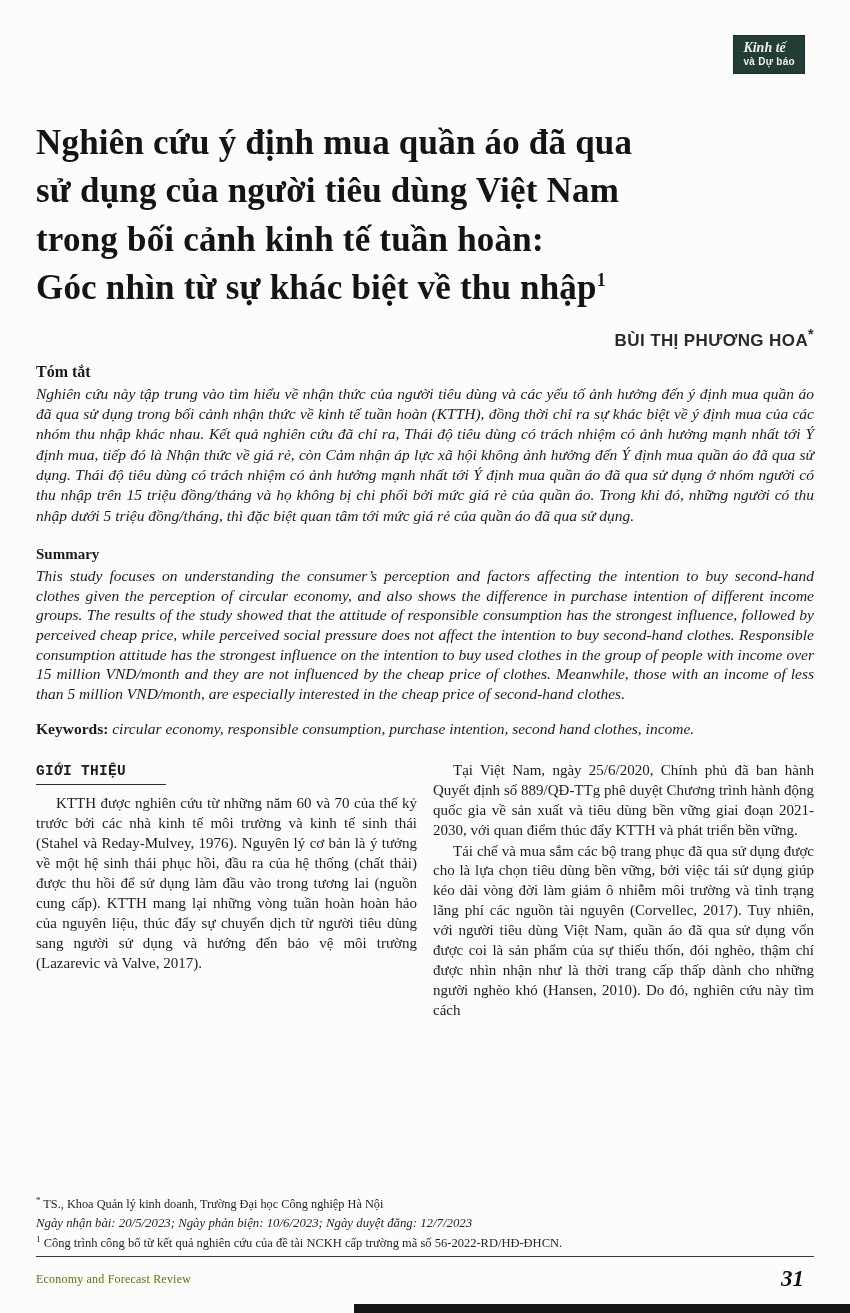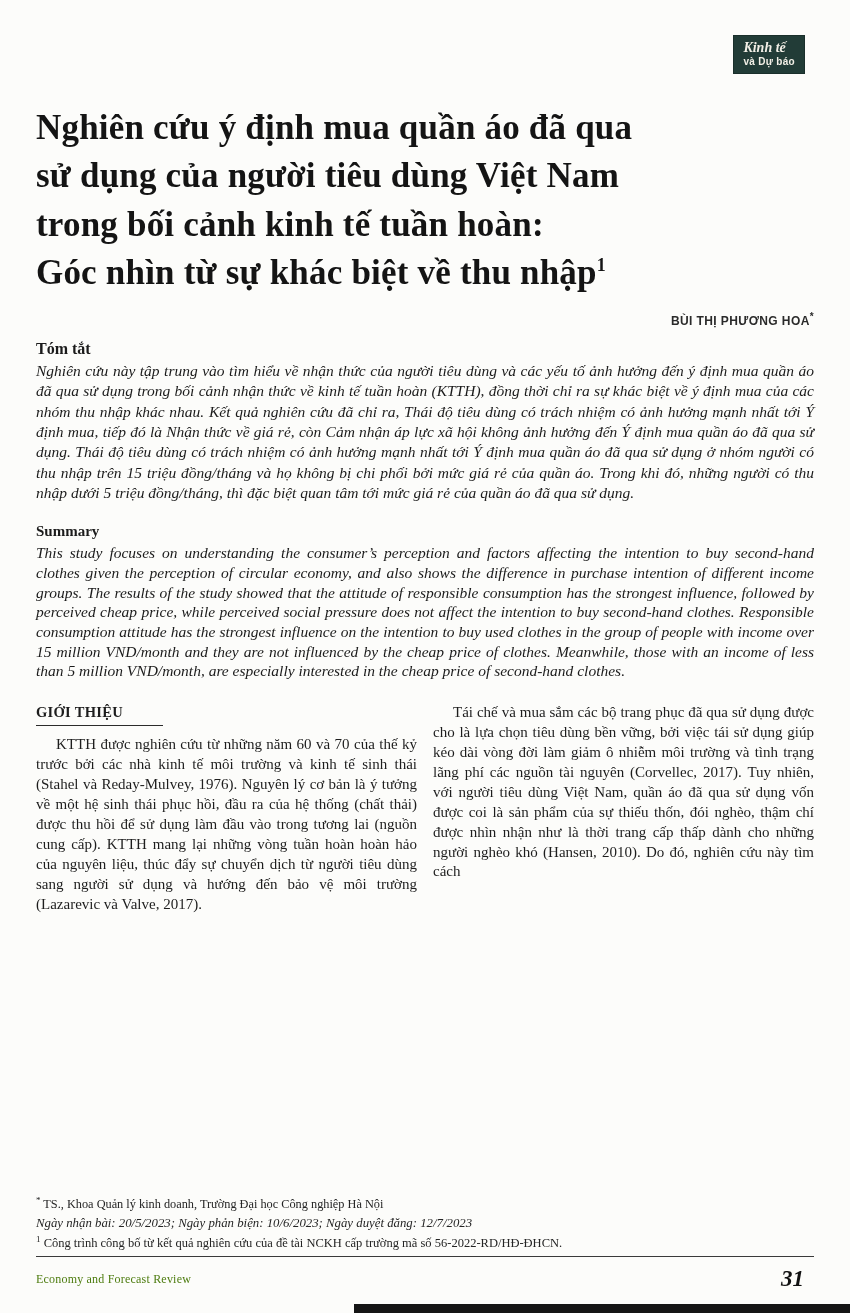--- a/index.html
+++ b/index.html
@@ -4,21 +4,21 @@
 <style>
   * { margin:0; padding:0; box-sizing:border-box; }
   html,body { background:#e8e8e6; }
   .page {
     position:relative;
     width:850px; height:1313px;
     margin:0 auto;
     background:#fcfcfa;
     color:#1b1b1b;
     font-family:"Liberation Serif", serif;
-    padding:0 36px;
+    padding:15px 36px;
     overflow:hidden;
   }
   
   .badge {
     position:absolute; top:36px; right:46px;
     background:#223c37; color:#f2efe6;
     padding:4px 9px 5px;
     text-align:left;
     line-height:1.15;
     box-shadow:0 0 0 1px #1a2f2b;
@@ -34,21 +34,21 @@
     color:#141414;
     letter-spacing:0.2px;
   }
   .title sup { font-size:18px; }
 
   .author {
     margin-top:14px;
     text-align:right;
     font-family:"Liberation Sans", sans-serif;
     font-weight:700;
-    font-size:12px;
+    font-size:17px;
     letter-spacing:0.4px;
     color:#2a2a2a;
   }
 
   .block-heading {
     margin-top:12px;
     font-weight:700;
     font-size:16px;
   }
   .abstract-body {
@@ -77,21 +77,21 @@
   }
 
   .columns {
     display:flex;
     gap:16px;
     margin-top:22px;
   }
   .col { flex:1; font-size:15px; line-height:1.33; text-align:justify; color:#1d1d1d; }
   .intro-heading {
     display:inline-block;
-    font-family:Liberation Serif, serif;
+    font-family:Liberation Mono, monospace;
     font-weight:700;
     font-size:14.5px;
     letter-spacing:0.3px;
     padding:0 40px 3px 0;
     border-bottom:1.6px solid #2b2b2b;
     margin-bottom:9px;
   }
   .col p { text-indent:20px; margin:0; }
   .col p + p { margin-top:1px; }
 
@@ -150,27 +150,32 @@
     <span>BÙI THỊ PHƯƠNG HOA</span><sup>*</sup>
   </div>
 
   <div class="block-heading">Tóm tắt</div>
   <div class="abstract-body">Nghiên cứu này tập trung vào tìm hiểu về nhận thức của người tiêu dùng và các yếu tố ảnh hưởng đến ý định mua quần áo đã qua sử dụng trong bối cảnh nhận thức về kinh tế tuần hoàn (KTTH), đồng thời chỉ ra sự khác biệt về ý định mua của các nhóm thu nhập khác nhau. Kết quả nghiên cứu đã chỉ ra, Thái độ tiêu dùng có trách nhiệm có ảnh hưởng mạnh nhất tới Ý định mua, tiếp đó là Nhận thức về giá rẻ, còn Cảm nhận áp lực xã hội không ảnh hưởng đến Ý định mua quần áo đã qua sử dụng. Thái độ tiêu dùng có trách nhiệm có ảnh hưởng mạnh nhất tới Ý định mua quần áo đã qua sử dụng ở nhóm người có thu nhập trên 15 triệu đồng/tháng và họ không bị chi phối bởi mức giá rẻ của quần áo. Trong khi đó, những người có thu nhập dưới 5 triệu đồng/tháng, thì đặc biệt quan tâm tới mức giá rẻ của quần áo đã qua sử dụng.</div>
 
 
   <div class="summary-heading">Summary</div>
   <div class="summary-body">This study focuses on understanding the consumer’s perception and factors affecting the intention to buy second-hand clothes given the perception of circular economy, and also shows the difference in purchase intention of different income groups. The results of the study showed that the attitude of responsible consumption has the strongest influence, followed by perceived cheap price, while perceived social pressure does not affect the intention to buy second-hand clothes. Responsible consumption attitude has the strongest influence on the intention to buy used clothes in the group of people with income over 15 million VND/month and they are not influenced by the cheap price of clothes. Meanwhile, those with an income of less than 5 million VND/month, are especially interested in the cheap price of second-hand clothes.</div>
 
+  <div class="kw-line">
+    <span class="kw-label">Keywords:</span>
+    <span class="kw-text">circular economy, responsible consumption, purchase intention, second hand clothes, income.</span>
+  </div>
 
   <div class="columns">
     <div class="col">
       <div class="intro-heading">GIỚI THIỆU</div>
       <p>KTTH được nghiên cứu từ những năm 60 và 70 của thế kỷ trước bởi các nhà kinh tế môi trường và kinh tế sinh thái (Stahel và Reday-Mulvey, 1976). Nguyên lý cơ bản là ý tưởng về một hệ sinh thái phục hồi, đầu ra của hệ thống (chất thải) được thu hồi để sử dụng làm đầu vào trong tương lai (nguồn cung cấp). KTTH mang lại những vòng tuần hoàn hoàn hảo của nguyên liệu, thúc đẩy sự chuyển dịch từ người tiêu dùng sang người sử dụng và hướng đến bảo vệ môi trường (Lazarevic và Valve, 2017).</p>
     </div>
     <div class="col">
+      <p>Tại Việt Nam, ngày 25/6/2020, Chính phủ đã ban hành Quyết định số 889/QĐ-TTg phê duyệt Chương trình hành động quốc gia về sản xuất và tiêu dùng bền vững giai đoạn 2021-2030, với quan điểm thúc đẩy KTTH và phát triển bền vững.</p>
       <p>Tái chế và mua sắm các bộ trang phục đã qua sử dụng được cho là lựa chọn tiêu dùng bền vững, bởi việc tái sử dụng giúp kéo dài vòng đời làm giảm ô nhiễm môi trường và tình trạng lãng phí các nguồn tài nguyên (Corvellec, 2017). Tuy nhiên, với người tiêu dùng Việt Nam, quần áo đã qua sử dụng vốn được coi là sản phẩm của sự thiếu thốn, đói nghèo, thậm chí được nhìn nhận như là thời trang cấp thấp dành cho những người nghèo khó (Hansen, 2010). Do đó, nghiên cứu này tìm cách</p>
     </div>
   </div>
 
   <div class="footnotes">
     <div class="fn-affil"><sup>*</sup><span> TS., Khoa Quản lý kinh doanh, Trường Đại học Công nghiệp Hà Nội</span></div>
     <div class="fn-dates">Ngày nhận bài: 20/5/2023; Ngày phản biện: 10/6/2023; Ngày duyệt đăng: 12/7/2023</div>
     <div class="fn-project"><sup>1</sup><span> Công trình công bố từ kết quả nghiên cứu của đề tài NCKH cấp trường mã số 56-2022-RD/HĐ-ĐHCN.</span></div>
   </div>
 

